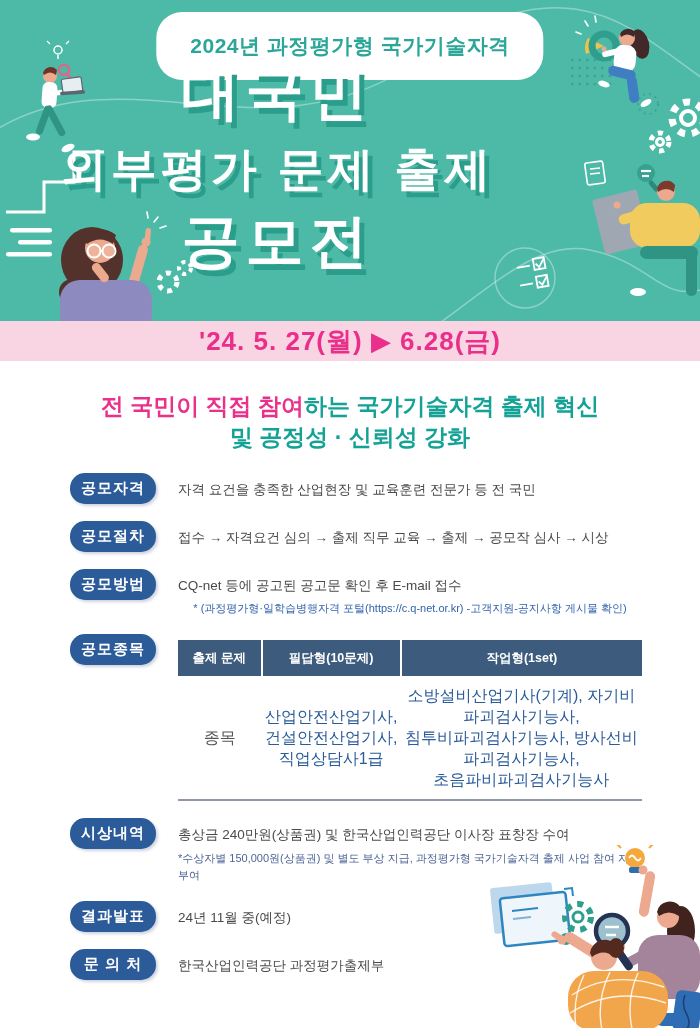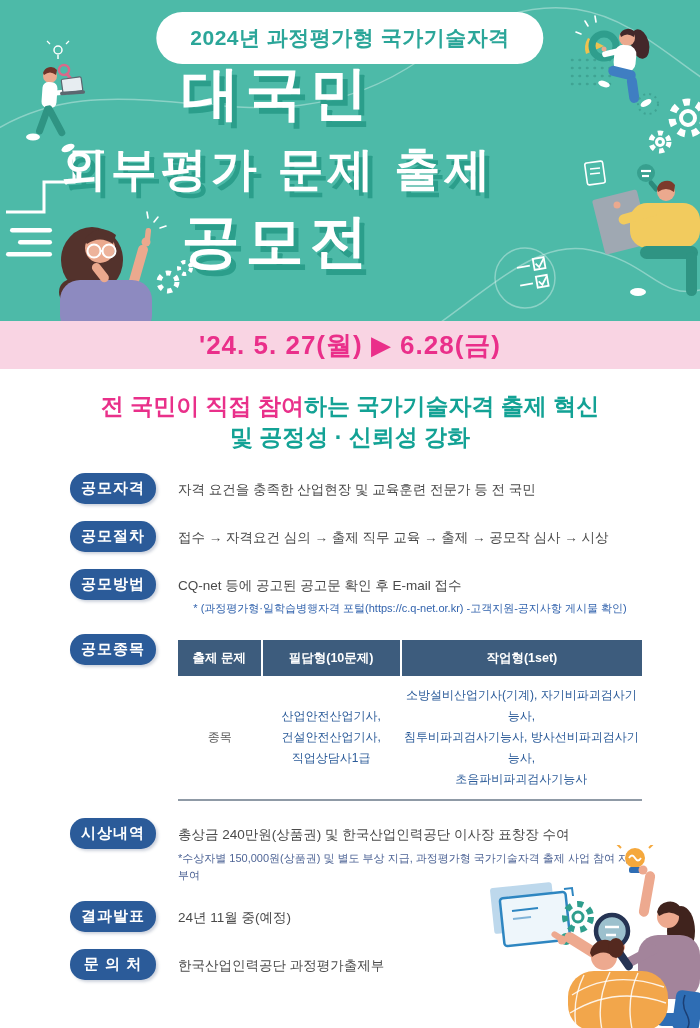--- a/index.html
+++ b/index.html
@@ -3,30 +3,30 @@
 <meta charset="utf-8">
 <style>
   html,body{margin:0;padding:0;}
   body{font-family:"Liberation Sans","DejaVu Sans",sans-serif;}
   .poster{position:relative;width:700px;height:1028px;background:#ffffff;overflow:hidden;}
 
   
   .hero{position:absolute;top:0;left:0;width:700px;height:321px;background:#4dbaa8;overflow:hidden;}
   .hero-decor{position:absolute;top:0;left:0;pointer-events:none;}
   .badge{position:absolute;top:12px;left:50%;transform:translateX(-50%);
-    background:#ffffff;border-radius:26px;padding:12px 34px;white-space:nowrap;}
+    background:#ffffff;border-radius:26px;padding:20px 34px;white-space:nowrap;}
   .badge span{font-size:21px;font-weight:bold;color:#2ba699;letter-spacing:0.5px;}
   .hero-title{position:absolute;width:555px;text-align:center;color:#ffffff;font-weight:900;
     text-shadow:5px 6px 0 #2b9e8b;line-height:1;}
   .t1{top:64px;font-size:58px;letter-spacing:6px;}
   .t2{top:146px;font-size:46px;letter-spacing:4px;}
   .t3{top:212px;font-size:58px;letter-spacing:6px;}
 
   
-  .date-band{position:absolute;top:321px;left:0;width:700px;height:48px;background:#f9d4e3;
+  .date-band{position:absolute;top:321px;left:0;width:700px;height:40px;background:#f9d4e3;
     display:flex;align-items:center;justify-content:center;}
   .date-band span{font-size:26px;font-weight:800;color:#ea2f8a;letter-spacing:1px;}
 
   
   .content{position:absolute;top:369px;left:0;width:700px;}
   .intro{margin-top:22px;text-align:center;font-size:23px;font-weight:800;line-height:31px;}
   .intro .pink{color:#e9308a;}
   .intro .teal{color:#13a295;}
 
   .rows{padding:20px 58px 0 70px;}
@@ -36,21 +36,21 @@
     letter-spacing:1px;white-space:nowrap;}
   .rbody{margin-left:22px;flex:1;font-size:13.5px;color:#4a4a4a;line-height:26px;padding-top:4px;}
   .note-blue{font-size:11px;color:#3263ad;line-height:17px;margin-top:1px;text-align:center;}
   .note-navy{font-size:11px;color:#4f6596;line-height:17px;margin-top:2px;}
 
   
   table.jmtable{border-collapse:collapse;width:100%;margin-top:2px;}
   .jmtable th{background:#3d5c7d;color:#ffffff;font-size:12.5px;font-weight:bold;
     padding:5px 6px;border-left:2px solid #ffffff;}
   .jmtable th:first-child{border-left:none;}
-  .jmtable td{font-size:12px;color:#2b5b99;text-align:center;line-height:21px;
+  .jmtable td{font-size:16px;color:#2b5b99;text-align:center;line-height:21px;
     padding:9px 2px;white-space:pre-line;}
   .jmtable td.rowlab{color:#555555;}
   .jmtable tr.body-row{border-bottom:2px solid #8f9aa6;}
   .jmtable col.c1{width:18%;} .jmtable col.c2{width:30%;} .jmtable col.c3{width:52%;}
 
   .bottom-illu{position:absolute;right:0;bottom:0;pointer-events:none;}
 </style>
 </head>
 <body>
 

